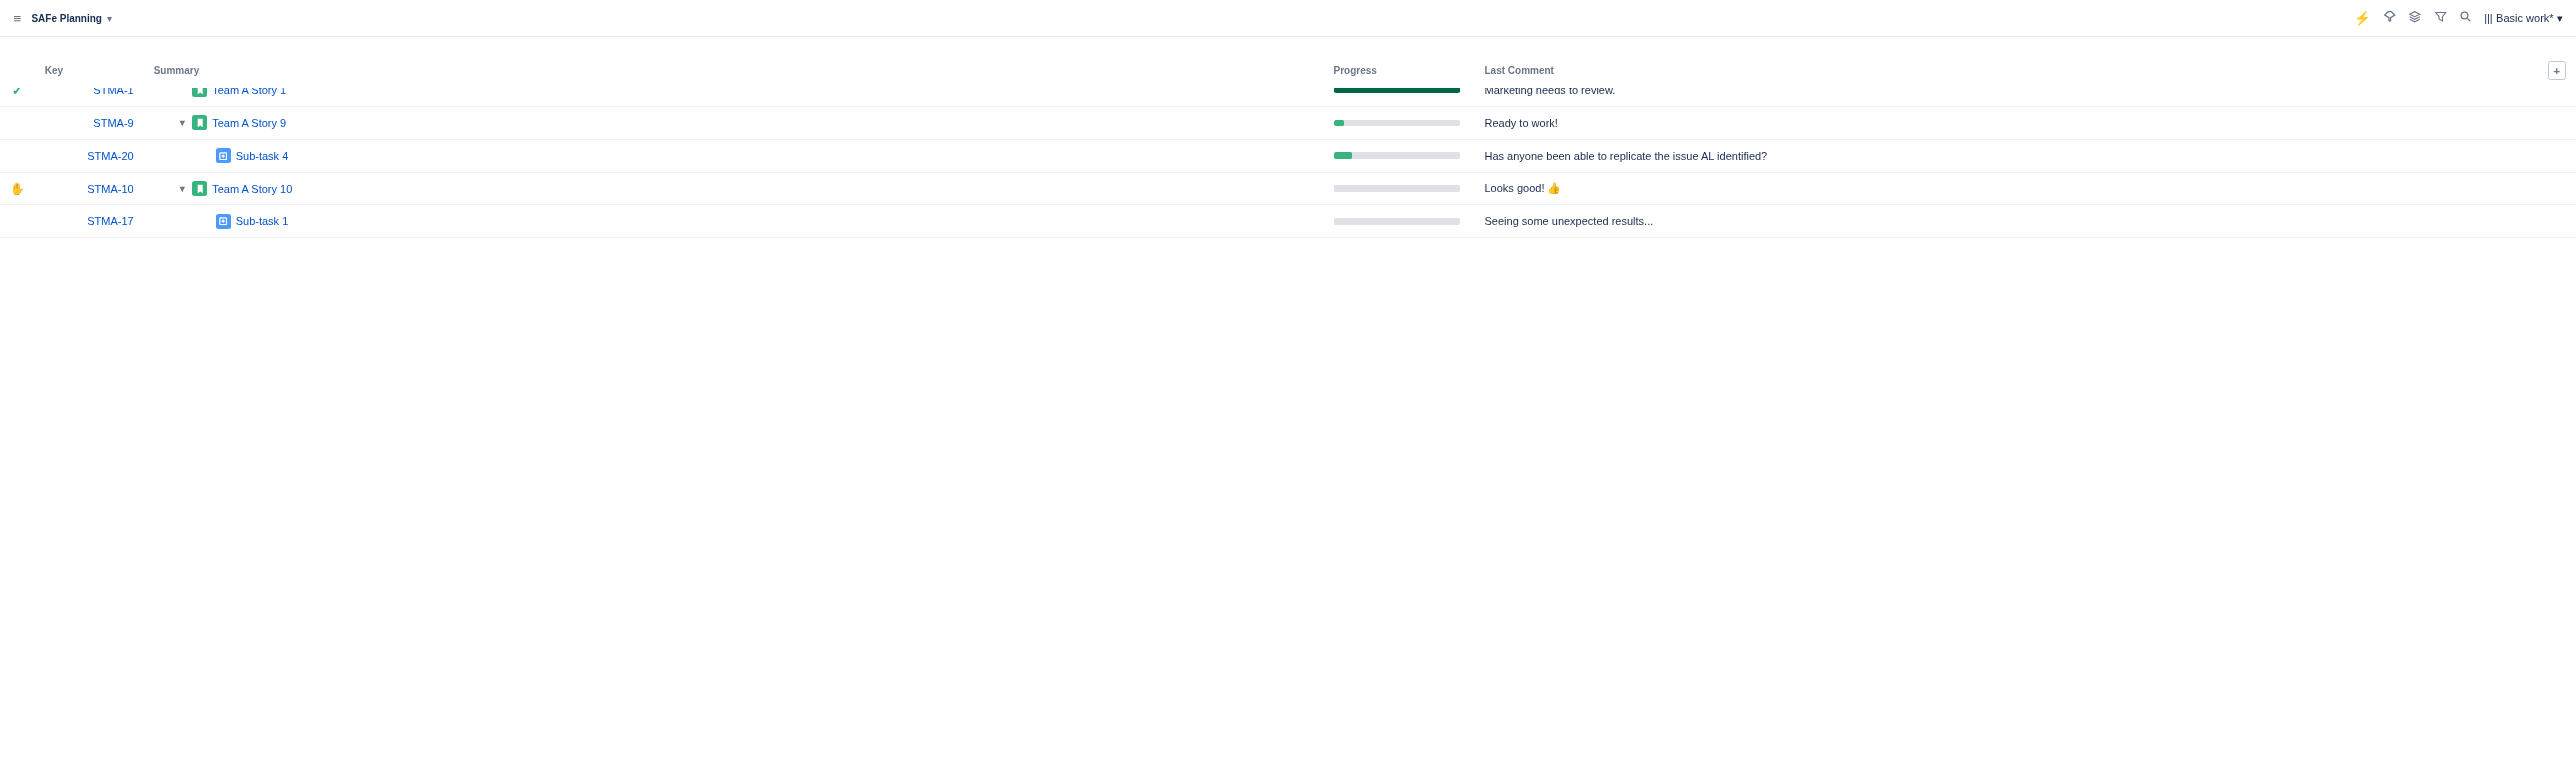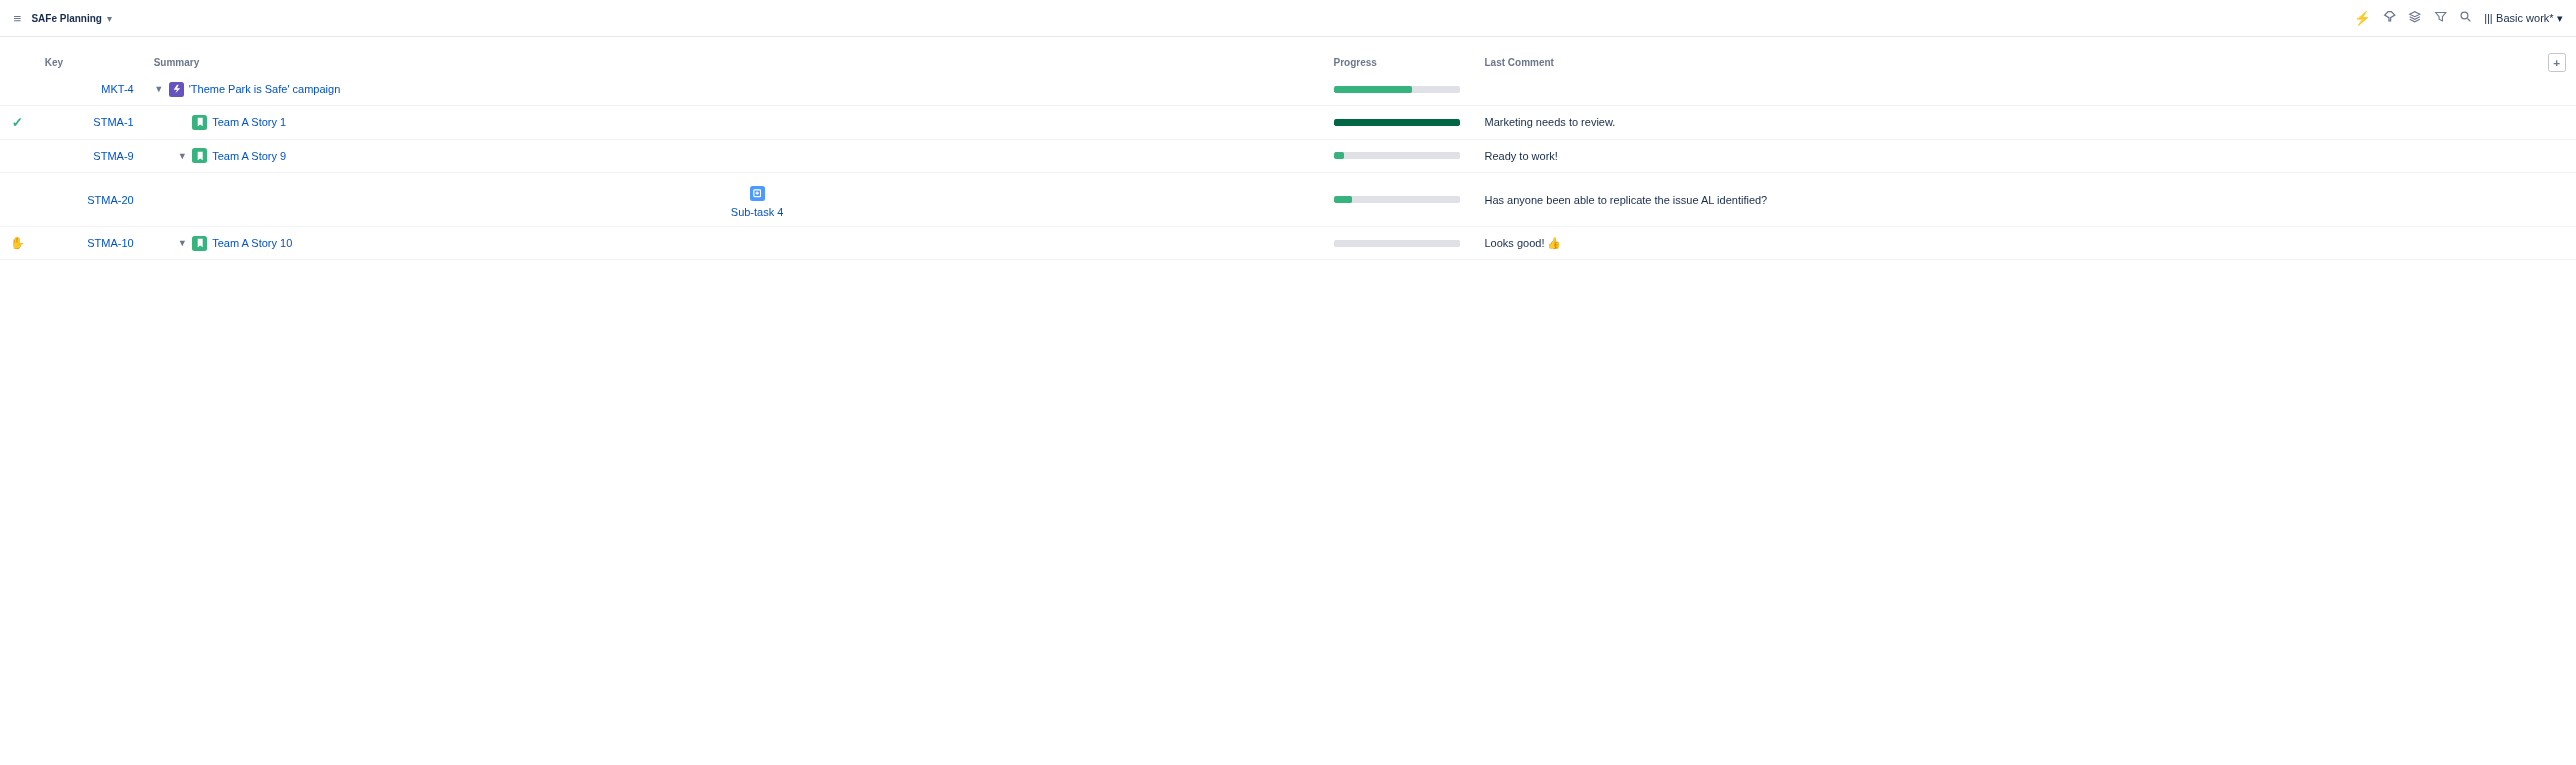--- a/index.html
+++ b/index.html
@@ -74,21 +74,21 @@
       border-bottom: 0.8px solid #e4e7eb;
     }
     thead th {
       padding: 8.4px 10px;
       text-align: left;
       font-size: 10px;
       font-weight: 600;
       color: #6b778c;
       background: #fff;
       position: sticky;
-      top: 8px;
+      top: 16px;
       z-index: 2;
       white-space: nowrap;
     }
     th.col-key { width: 109px; }
     th.col-summary { min-width: 336px; }
     th.col-progress { width: 151px; }
     th.col-comment { min-width: 252px; }
     th.col-add { width: 34px; text-align: center; }
 
     tbody tr {
@@ -115,21 +115,21 @@
       font-size: 11px;
       color: #172b4d;
     }
 
     .summary-cell {
       display: flex;
       align-items: center;
       gap: 5px;
     }
     .indent-1 { padding-left: 23.5px; }
-    .indent-2 { padding-left: 47px; flex-direction: column; }
+    .indent-2 { padding-left: 47px; }
 
     .chevron {
       font-size: 9.2px;
       color: #6b778c;
       cursor: pointer;
       width: 10px;
       display: inline-block;
       text-align: center;
     }
 
@@ -277,42 +277,20 @@
         <th class="col-key">Key</th>
         <th class="col-summary">Summary</th>
         <th class="col-progress">Progress</th>
         <th class="col-comment">Last Comment</th>
         <th class="col-add">
           <span class="add-col-btn">+</span>
         </th>
       </tr>
     </thead>
     <tbody id="table-body">
-    <tr>
-          <td class="col-status"></td>
-          <td class="col-key">MKT-4</td>
-          <td class="col-summary">
-            <div class="summary-cell">
-              <span class="chevron">▼</span>
-              <span class="icon-epic">
-                <svg width="8.4" height="10" viewBox="0 0 10 12" fill="none">
-                  <path d="M6 1L2 7h4l-2 4 6-6H6l2-4z" fill="white"></path>
-                </svg>
-              </span>
-              <span>'Theme Park is Safe' campaign</span>
-            </div>
-          </td>
-          <td class="col-progress">
-            <div class="progress-bar-container">
-              <div class="progress-bar-fill progress-green" style="width: 62%;"></div>
-            </div>
-          </td>
-          <td class="col-comment"></td>
-          <td></td>
-        </tr>
         <tr>
           <td class="col-status"><span class="status-check">✓</span></td>
           <td class="col-key">STMA-1</td>
           <td class="col-summary">
             <div class="summary-cell indent-1">
               <span class="chevron"></span>
               <span class="icon-story">
                 <svg width="8.4" height="10" viewBox="0 0 10 12" fill="none">
                   <path d="M2 1h6v10l-3-2-3 2V1z" fill="white"></path>
                 </svg>
@@ -388,16 +366,39 @@
             </div>
           </td>
           <td class="col-progress">
             <div class="progress-bar-container">
               <div class="progress-bar-fill progress-green" style="width: 0%;"></div>
             </div>
           </td>
           <td class="col-comment">Looks good! 👍</td>
           <td></td>
         </tr>
+        <tr>
+          <td class="col-status"></td>
+          <td class="col-key">STMA-17</td>
+          <td class="col-summary">
+            <div class="summary-cell indent-2">
+              <span class="chevron"></span>
+              <span class="icon-subtask">
+                <svg width="8.4" height="8.4" viewBox="0 0 10 10" fill="none">
+                  <rect x="1" y="1" width="8" height="8" rx="1" stroke="white" stroke-width="1.5" fill="none"></rect>
+                  <path d="M3 5h4M5 3v4" stroke="white" stroke-width="1.5"></path>
+                </svg>
+              </span>
+              <span>Sub-task 1</span>
+            </div>
+          </td>
+          <td class="col-progress">
+            <div class="progress-bar-container">
+              <div class="progress-bar-fill progress-green" style="width: 0%;"></div>
+            </div>
+          </td>
+          <td class="col-comment">Seeing some unexpected results...</td>
+          <td></td>
+        </tr>
       </tbody>
   </table>
 </div>
 
 
 </body></html>

